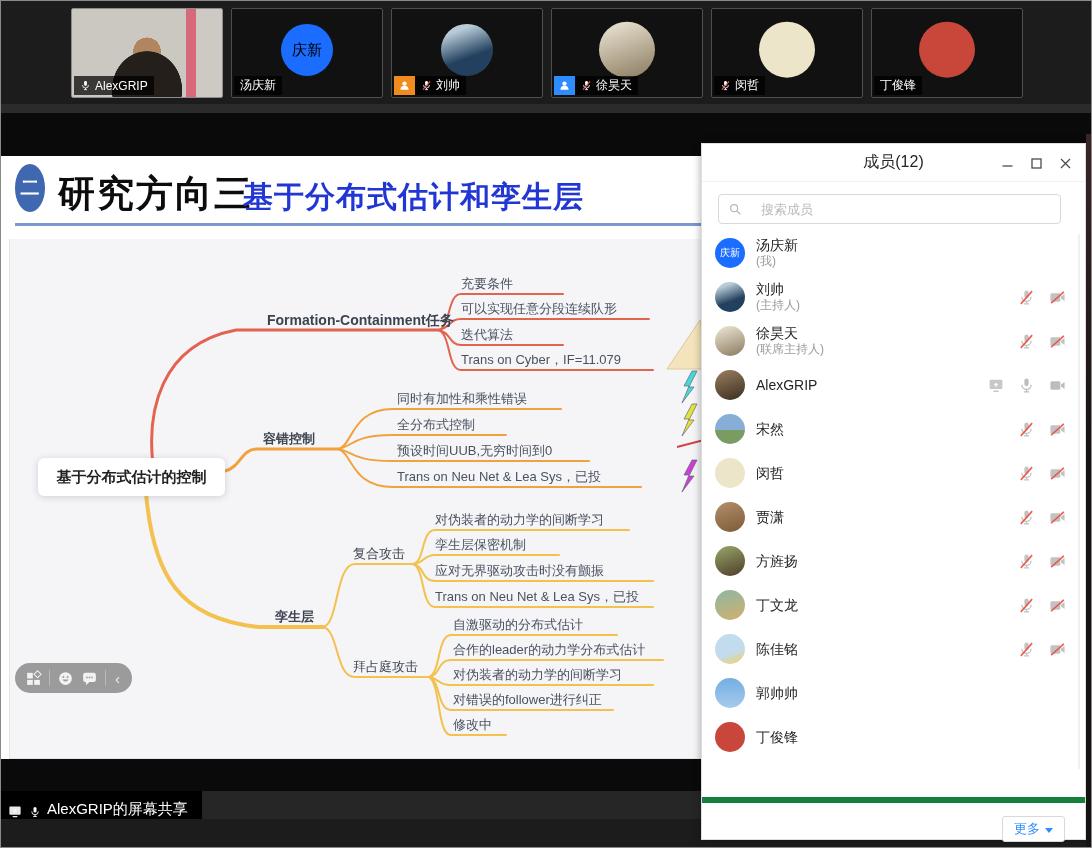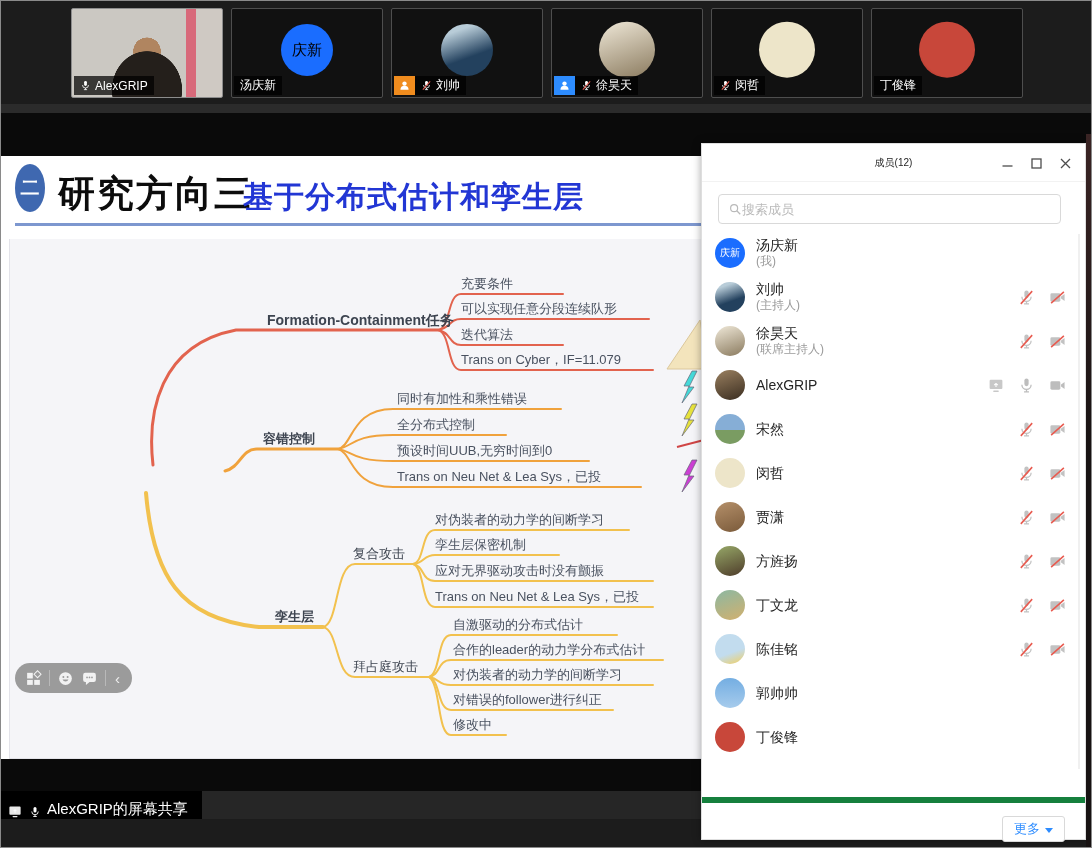--- a/index.html
+++ b/index.html
@@ -50,23 +50,23 @@
   .floatbar .chev { color:#efefef; font-size:15px; line-height:1; padding:0 2px; }
 
   
   .bottombar { height:28px; background:#262626; position:relative; }
   .share-pill { position:absolute; left:0; top:0; height:28px; background:#000000; display:flex; align-items:flex-end; gap:6px; padding:0 14px 0 6px; }
   .share-pill .txt { color:#fff; font-size:15px; }
 
   
   .panel { position:absolute; left:700px; top:142px; width:385px; height:697px; background:#fff; border:1px solid #dedede; box-shadow:0 0 8px rgba(0,0,0,.35); z-index:10; }
   .phead { height:38px; position:relative; display:flex; align-items:center; justify-content:center; border-bottom:1px solid #f2f2f2; }
-  .phead .ptitle { font-size:10px; color:#262626; }
+  .phead .ptitle { font-size:16px; color:#262626; }
   .pctrl { position:absolute; right:14px; top:0; height:38px; display:flex; align-items:center; gap:18px; }
-  .searchbox { margin:12px 24px 0 16px; height:30px; border:1px solid #d9d9d9; border-radius:4px; display:flex; align-items:center; padding:0 9px; gap:0; color:#b9b9b9; }
+  .searchbox { margin:12px 24px 0 16px; height:30px; border:1px solid #d9d9d9; border-radius:4px; display:flex; align-items:center; padding:0 9px; gap:19px; color:#b9b9b9; }
   .searchbox input { border:none; outline:none; flex:1; font-size:13px; color:#333; font-family:inherit; }
   .searchbox input::placeholder { color:#b9b9b9; }
   .mlist { position:absolute; left:0; right:0; top:83px; bottom:53px; overflow:hidden; padding-top:4px; }
   .mrow { height:44px; display:flex; align-items:center; padding:0 18px 0 13px; gap:11px; }
   .av { width:30px; height:30px; border-radius:50%; flex:0 0 auto; display:flex; align-items:center; justify-content:center; color:#fff; font-size:10px; }
   .mtxt { display:flex; flex-direction:column; justify-content:center; }
   .mname { font-size:14px; color:#262626; line-height:17px; }
   .msub { font-size:12px; color:#9a9a9a; line-height:15px; }
   .mics { margin-left:auto; display:flex; align-items:center; gap:13px; }
   .scrolltrack { position:absolute; right:5px; top:90px; bottom:70px; width:2px; background:#f0f0f0; }
@@ -282,20 +282,21 @@
     <div class="mm" style="left:434px;top:423px">孪生层保密机制</div>
     <div class="mm" style="left:434px;top:449px">应对无界驱动攻击时没有颤振</div>
     <div class="mm" style="left:434px;top:475px">Trans on Neu Net &amp; Lea Sys，已投</div>
     <div class="mm cat" style="left:352px;top:545px;font-weight:normal">拜占庭攻击</div>
     <div class="mm" style="left:452px;top:503px">自激驱动的分布式估计</div>
     <div class="mm" style="left:452px;top:528px">合作的leader的动力学分布式估计</div>
     <div class="mm" style="left:452px;top:553px">对伪装者的动力学的间断学习</div>
     <div class="mm" style="left:452px;top:578px">对错误的follower进行纠正</div>
     <div class="mm" style="left:452px;top:603px">修改中</div>
 
+    <div class="mm-root">基于分布式估计的控制</div>
 
     <div class="floatbar">
       <svg class="ic" width="17" height="17">
           <use href="#sym-grid"></use>
         </svg>
       <span class="sep"></span>
       <svg class="ic" width="17" height="17">
           <use href="#sym-smile"></use>
         </svg>
       <svg class="ic" width="17" height="17">

